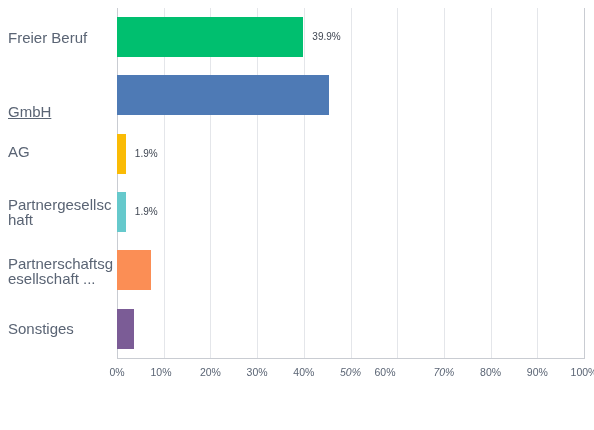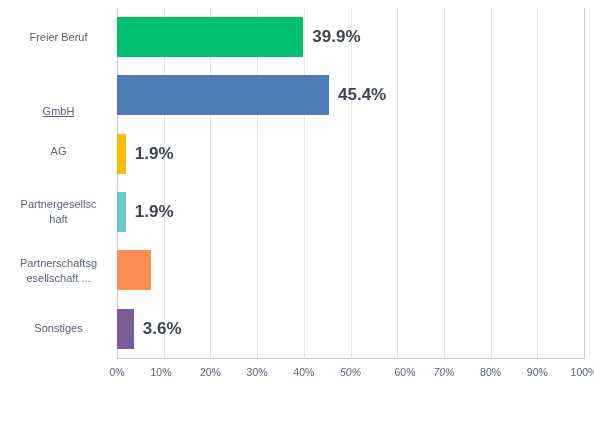--- a/index.html
+++ b/index.html
@@ -64,32 +64,32 @@
     position: absolute;
     left: 0;
     top: 9px;
     height: 40px;
   }
   .bar-value {
     position: absolute;
     top: 9px;
     height: 40px;
     line-height: 40px;
-    font-size: 17px;
-    font-weight: bold;
+    font-size: 10px;
+    font-weight: normal;
     color: #3f4652;
     white-space: nowrap;
     padding-left: 9px;
   }
   .cat-label-box {
     position: absolute;
     left: 8px;
     width: 101px;
-    text-align: center;
-    font-size: 11px;
+    text-align: left;
+    font-size: 15px;
     color: #5a6474;
     line-height: 15px;
     white-space: pre-line;
   }
 
   
   .tick-label {
     position: absolute;
     top: 366px;
     font-size: 10.5px;
@@ -118,36 +118,34 @@
         <div class="gridline" style="left: 420.3px;"></div>
         <div class="gridline last-line" style="left: 467px;"></div>
       </div>
     <div id="bars">
         <div class="band" style="top: 0px;">
           <div class="bar" title="Freier Beruf: 39.9%" style="width: 186.333px; background: rgb(0, 191, 111);"></div>
           <div class="bar-value" style="left: 186.333px;">39.9%</div>
         </div>
         <div class="band" style="top: 58.3333px;">
           <div class="bar" title="GmbH: 45.4%" style="width: 212.018px; background: rgb(78, 122, 181);"></div>
-          <div class="bar-value" style="left: 212.018px;">45.4%</div>
         </div>
         <div class="band" style="top: 116.667px;">
           <div class="bar" title="AG: 1.9%" style="width: 8.873px; background: rgb(250, 187, 5);"></div>
           <div class="bar-value" style="left: 8.873px;">1.9%</div>
         </div>
         <div class="band" style="top: 175px;">
           <div class="bar" title="Partnergesellschaft: 1.9%" style="width: 8.873px; background: rgb(102, 201, 204);"></div>
           <div class="bar-value" style="left: 8.873px;">1.9%</div>
         </div>
         <div class="band" style="top: 233.333px;">
           <div class="bar" title="Partnerschaftsgesellschaft ...: 7.2%" style="width: 33.624px; background: rgb(251, 142, 85);"></div>
         </div>
         <div class="band" style="top: 291.667px;">
           <div class="bar" title="Sonstiges: 3.6%" style="width: 16.812px; background: rgb(123, 92, 150);"></div>
-          <div class="bar-value" style="left: 16.812px;">3.6%</div>
         </div>
       </div>
   </div>
 
   <div id="axis-baseline"></div>
 
   <div id="category-labels">
       <div class="cat-label-box" style="top: 29.6667px;">Freier Beruf</div>
       <div class="cat-label-box" style="top: 104px; text-decoration: underline;">GmbH</div>
       <div class="cat-label-box" style="top: 144px;">AG</div>
@@ -157,20 +155,20 @@
 esellschaft ...</div>
       <div class="cat-label-box" style="top: 321.333px;">Sonstiges</div>
     </div>
   <div id="tick-labels">
       <div class="tick-label" style="left: 117px;">0%</div>
       <div class="tick-label" style="left: 161px;">10%</div>
       <div class="tick-label" style="left: 210.4px; text-align: center;">20%</div>
       <div class="tick-label" style="left: 257.1px;">30%</div>
       <div class="tick-label" style="left: 303.8px;">40%</div>
       <div class="tick-label" style="left: 350.5px; font-style: italic;">50%</div>
-      <div class="tick-label" style="left: 405px;">60%</div>
+      <div class="tick-label" style="left: 385px;">60%</div>
       <div class="tick-label" style="left: 443.9px; font-style: italic;">70%</div>
       <div class="tick-label" style="left: 490.6px;">80%</div>
       <div class="tick-label" style="left: 537.3px;">90%</div>
       <div class="tick-label" style="left: 584px;">100%</div>
     </div>
 
 </div>
 
 </body></html>

